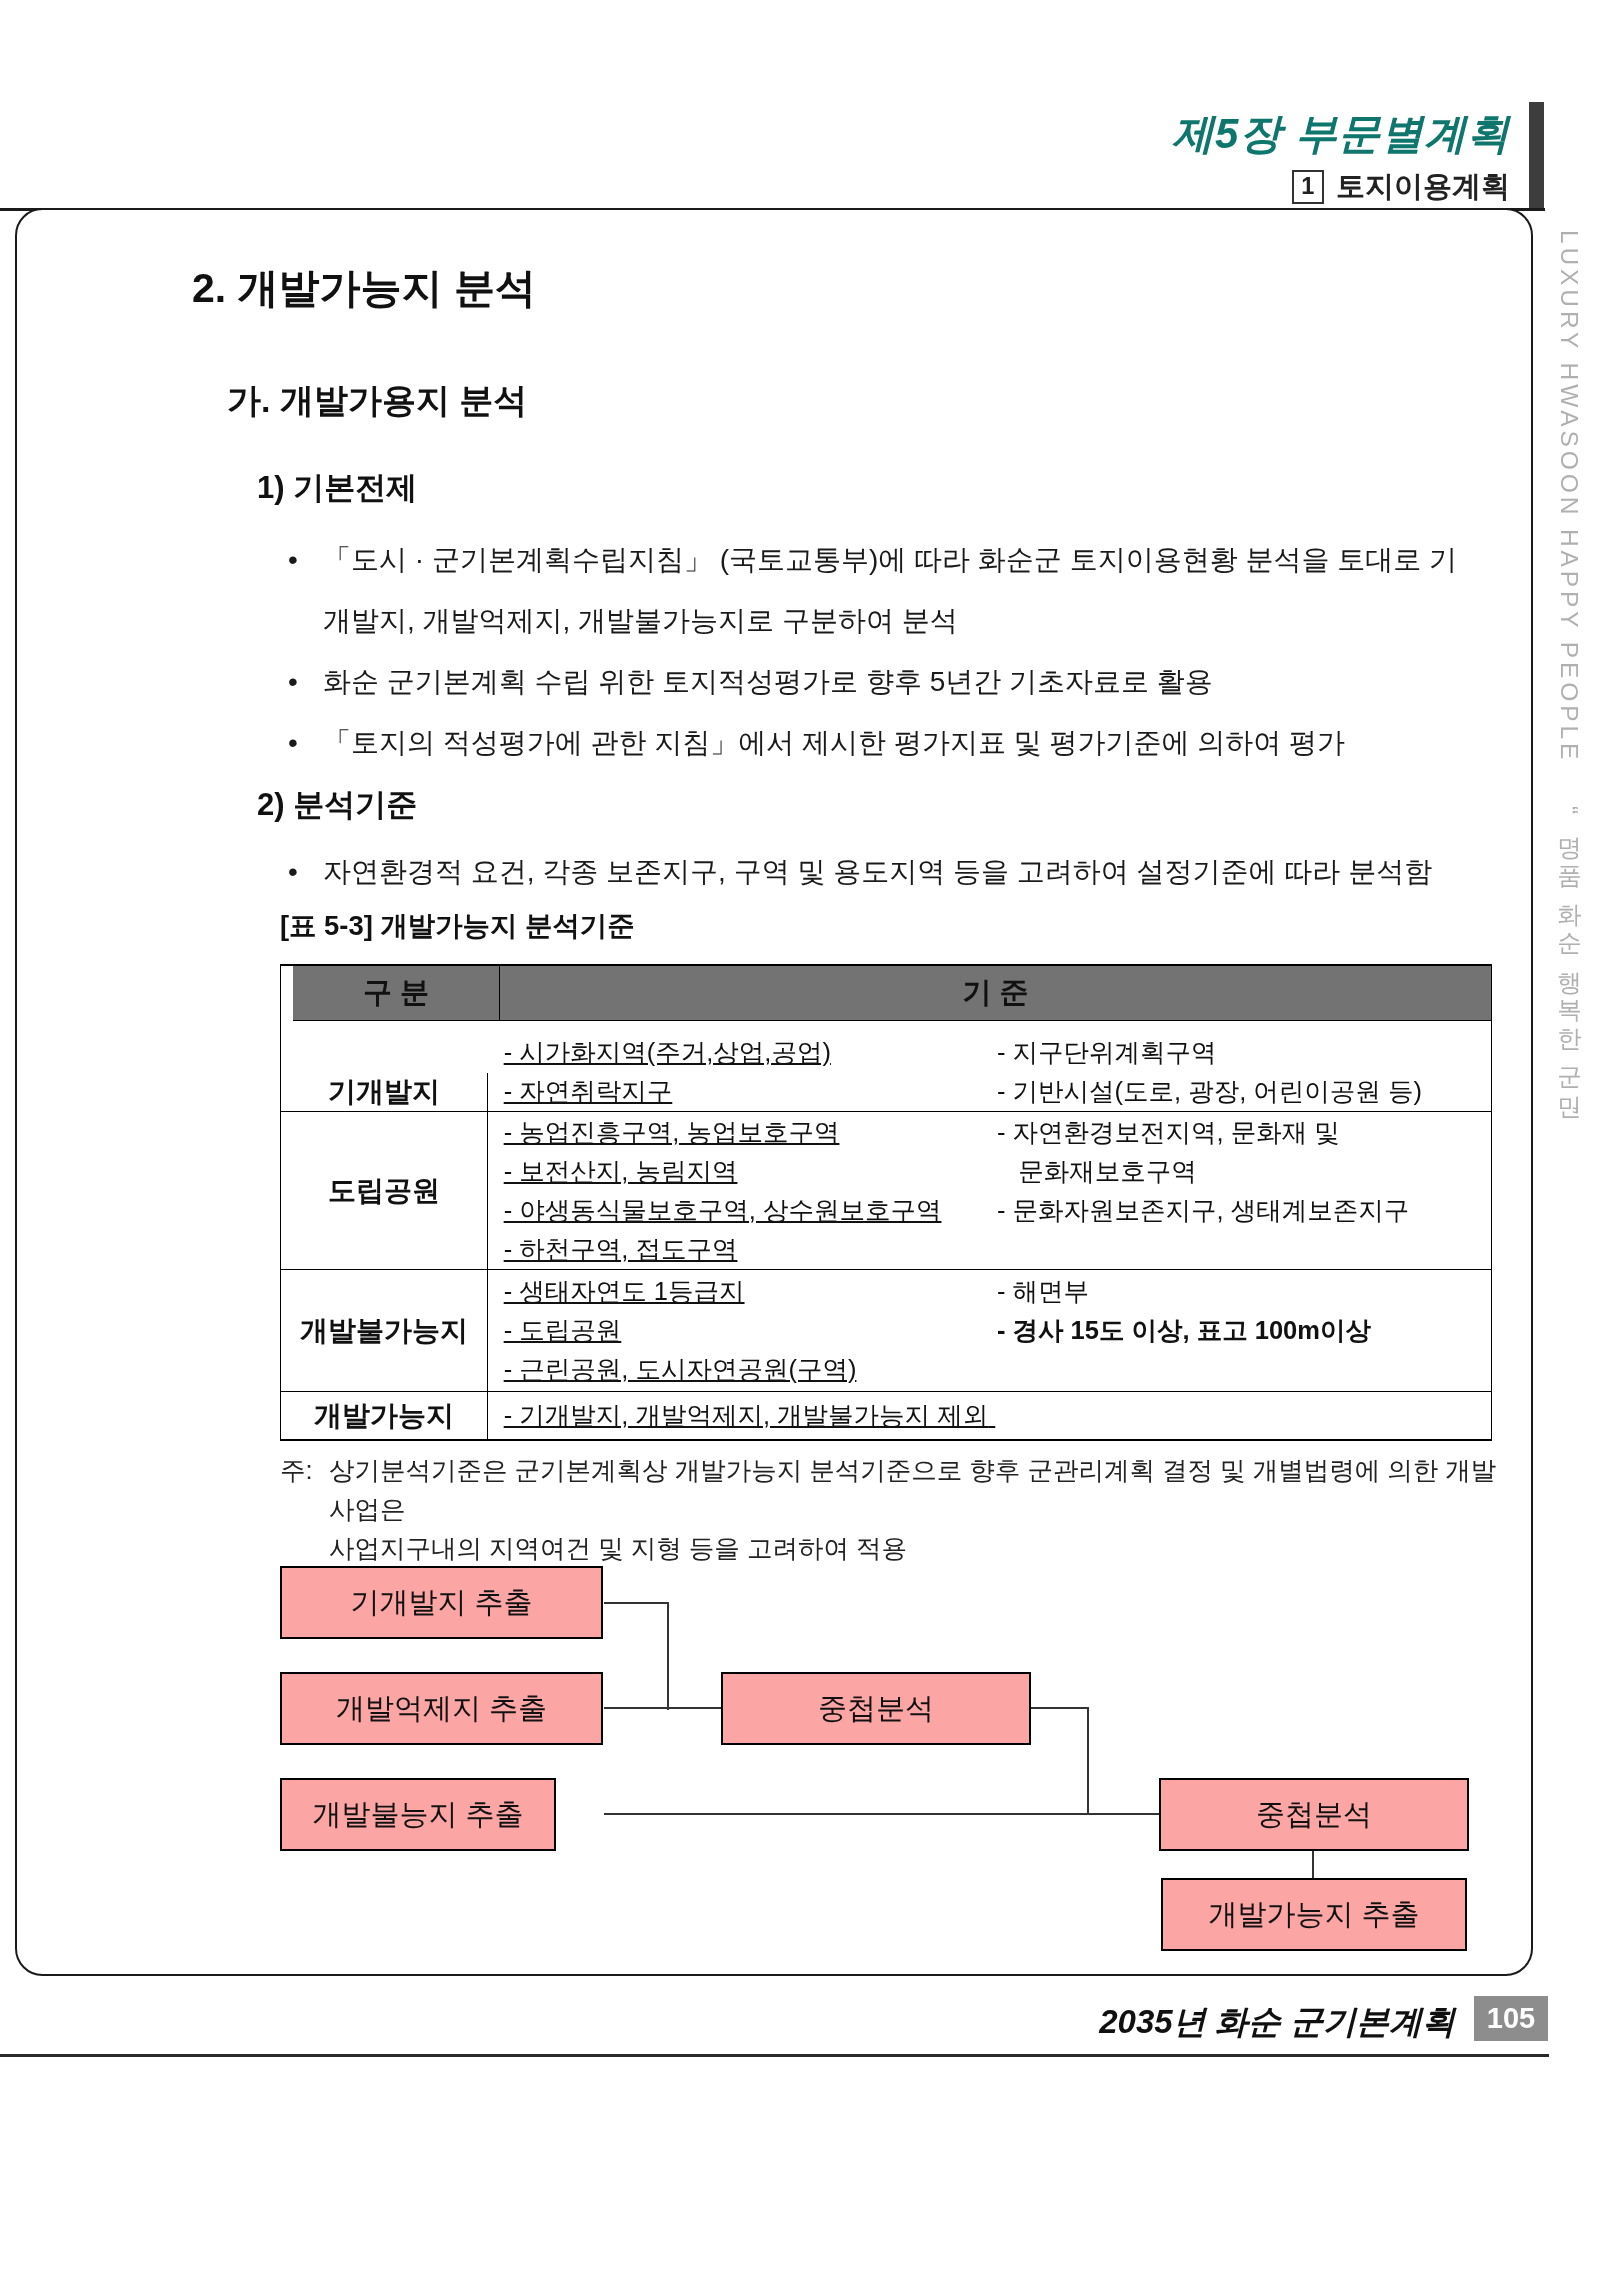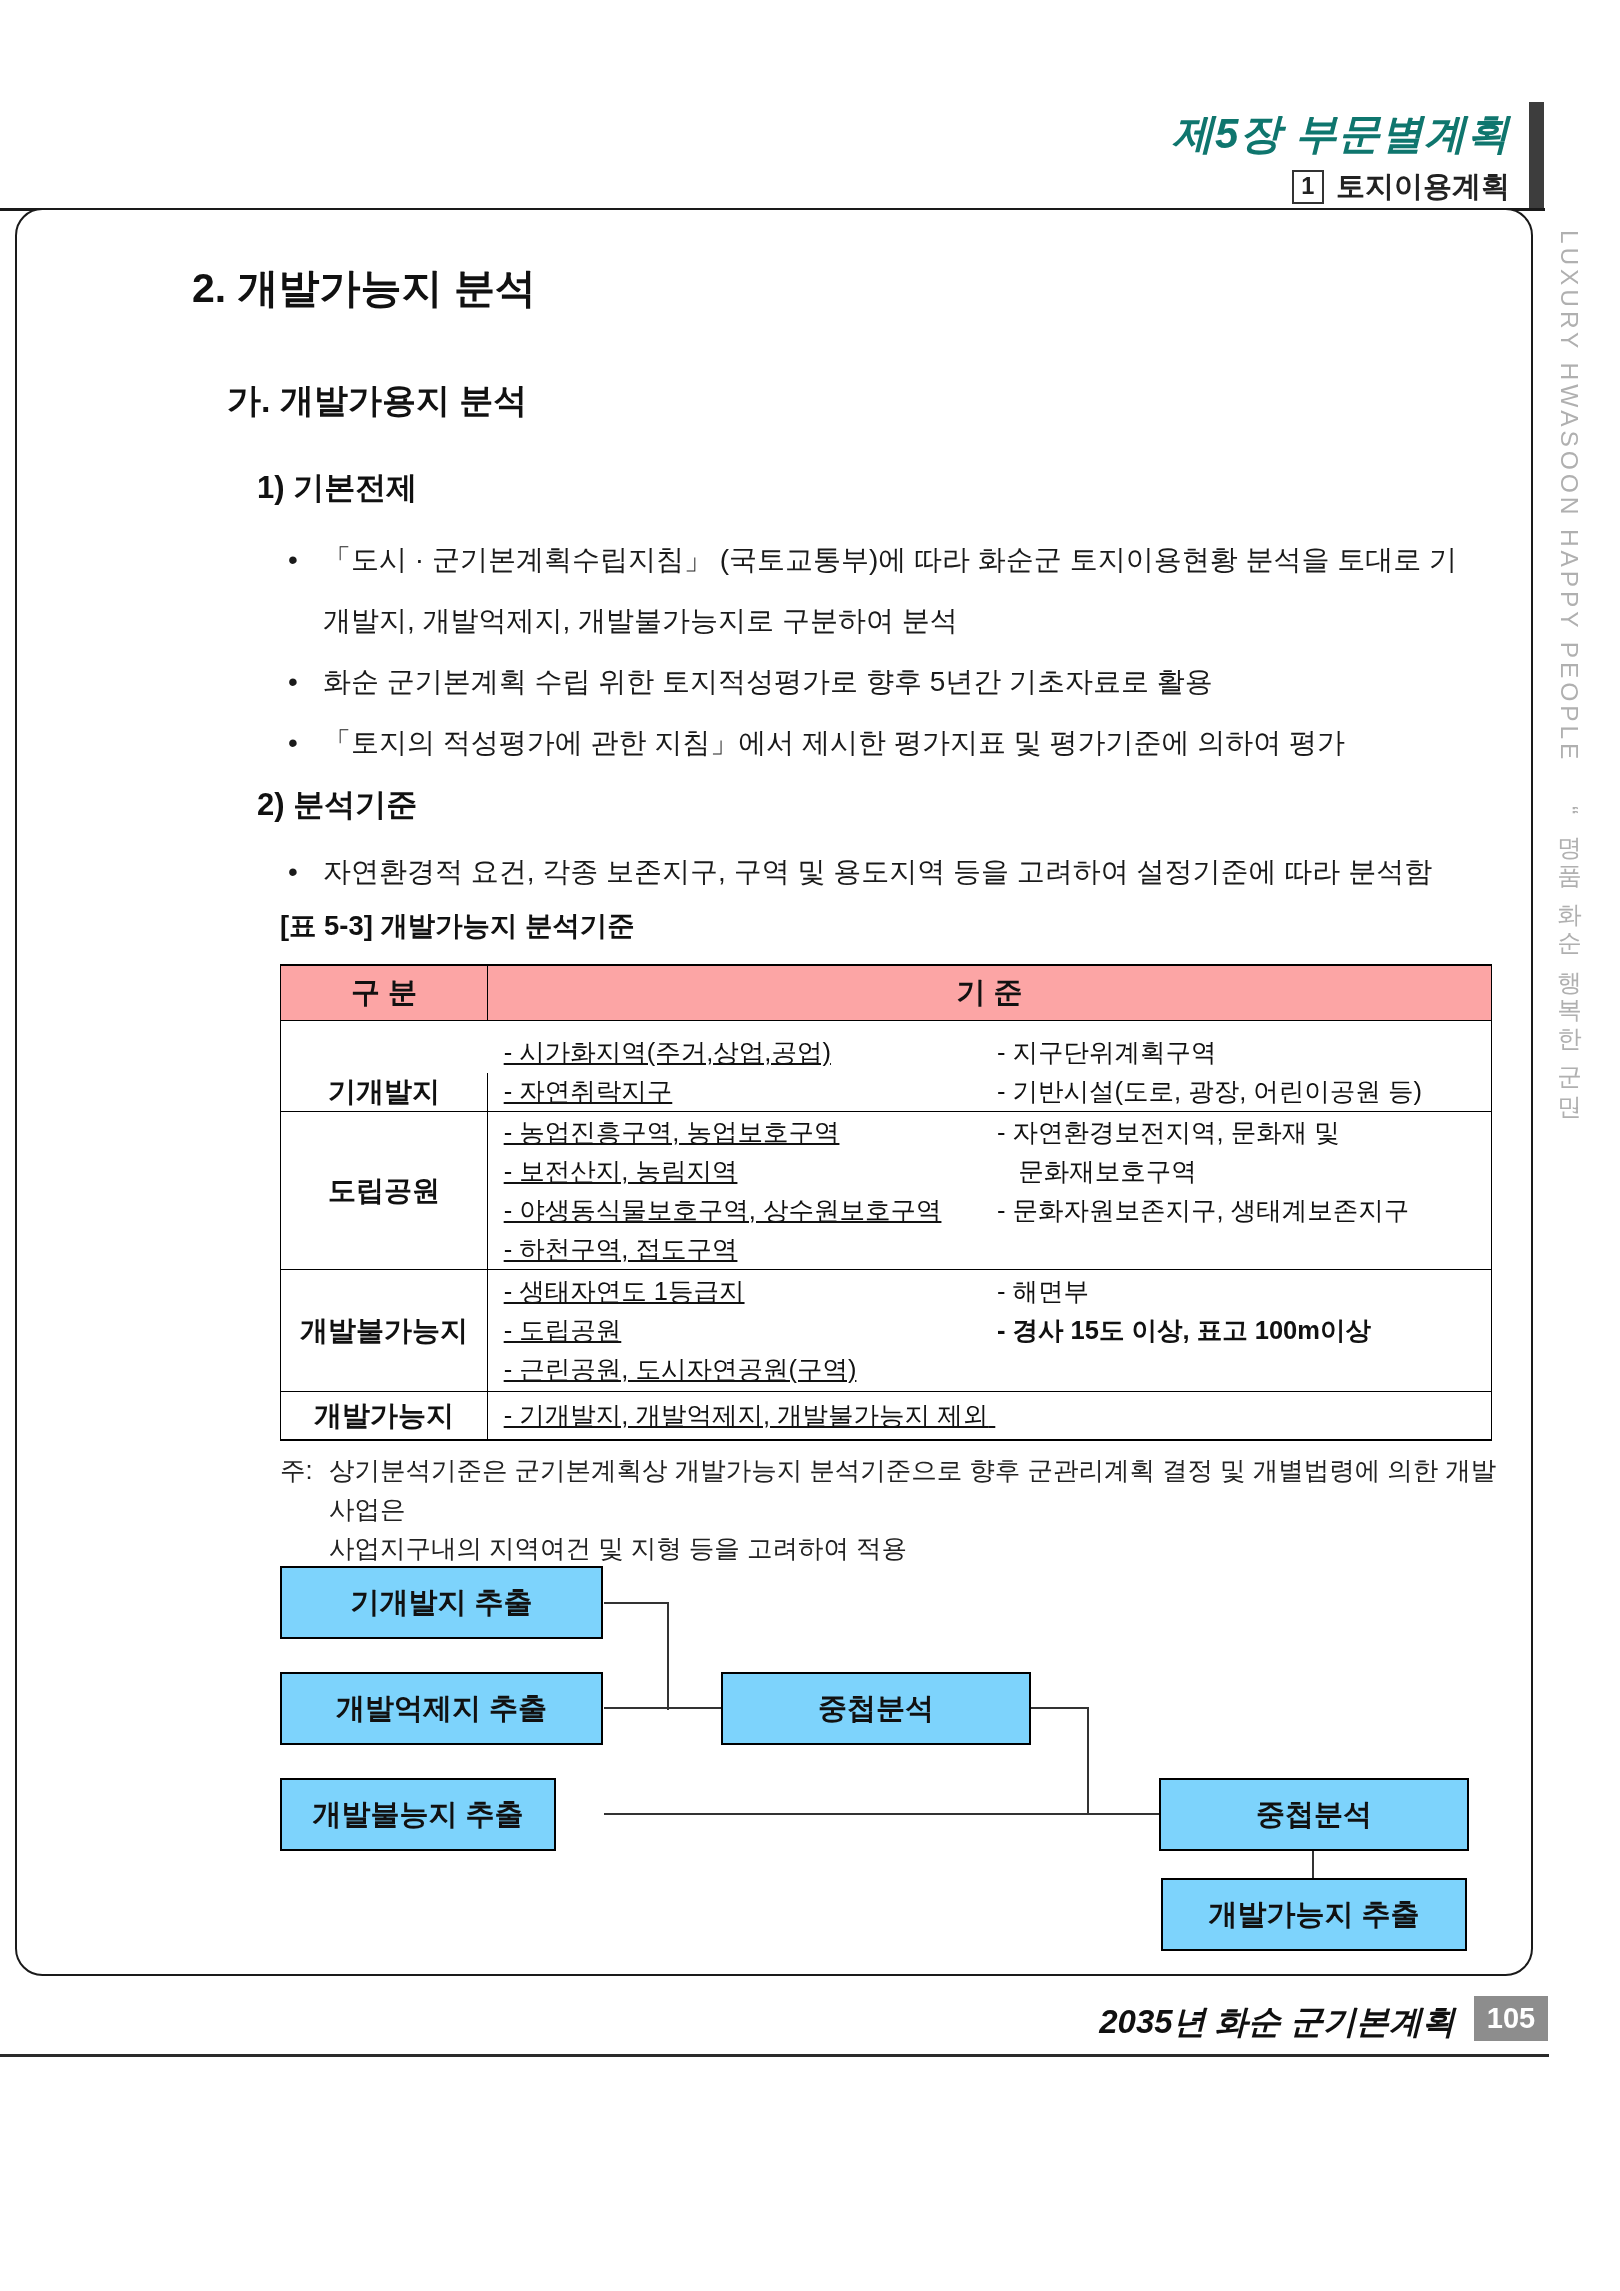--- a/index.html
+++ b/index.html
@@ -28,41 +28,41 @@
 
   .bullets-1 { position:absolute; left:288px; top:529px; width:1181px; }
   .bullets-2 { position:absolute; left:288px; top:841px; width:1181px; }
   .bullet-item { display:flex; font-size:28px; line-height:61px; color:#1a1a1a; }
   .bullet-marker { width:35px; flex:none; }
   .bullet-text { flex:1; }
 
   
   .table-caption { position:absolute; left:280px; top:908px; font-size:27.4px; font-weight:600; }
   .analysis-table { position:absolute; left:280px; top:964px; width:1212px; border-top:2.9px solid #000; border-bottom:2.9px solid #000; border-left:1.5px solid #000; border-right:1.5px solid #000; box-sizing:border-box; }
-  .t-head { display:flex; height:54px; background:#fca5a5; border-bottom:1.5px solid #000; }
+  .t-head { display:flex; height:54px; background:#737373; border-bottom:1.5px solid #000;margin-left:12px; }
   .t-head-col1 { width:206px; flex:none; border-right:1.5px solid #000; display:flex; align-items:center; justify-content:center; font-size:29px; font-weight:800; }
   .t-head-col2 { flex:1; display:flex; align-items:center; justify-content:center; font-size:29px; font-weight:800; }
   .t-row { display:flex; border-bottom:1.5px solid #000; box-sizing:border-box; overflow:hidden; }
   .t-row.last { border-bottom:none; }
   .t-cat { width:206px; flex:none; border-right:1.5px solid #000; display:flex; align-items:center; justify-content:center; font-size:28px; font-weight:800; text-align:center; }
   .t-crit { flex:1; display:flex; align-items:flex-start; }
   .t-col-left { width:505px; flex:none; padding-left:15.7px; box-sizing:border-box;text-decoration:underline; }
   .t-col-right { flex:1; padding-left:3.9px; }
   .crit-line { font-size:25.5px; line-height:39px; white-space:pre-wrap; color:#111; }
   .crit-line.bold { font-weight:800; }
   .row-h1 { height:91px;align-items:flex-end; } .row-h1 .t-crit { padding-top:5.9px; }
   .row-h2 { height:158px; } .row-h2 .t-crit { padding-top:1px; }
   .row-h3 { height:122px; } .row-h3 .t-crit { padding-top:2px; }
   .row-h4 { height:47px; }  .row-h4 .t-crit { padding-top:3.9px; }
 
   .table-note { position:absolute; left:280px; top:1451px; width:1220px; display:flex; font-size:25.5px; line-height:39px; color:#222; }
   .note-label { width:49px; flex:none; }
 
   
-  .dbox { position:absolute; border:2.5px solid #000; background:#7dd3fc; display:flex; align-items:center; justify-content:center; font-size:29px; font-weight:700; box-sizing:border-box; }
+  .dbox { position:absolute; border:2.5px solid #000; background:#fca5a5; display:flex; align-items:center; justify-content:center; font-size:29px; font-weight:400; box-sizing:border-box; }
   .dbox-b1 { left:280px;  top:1566px; width:323px; height:73px; }
   .dbox-b2 { left:280px;  top:1672px; width:323px; height:73px; }
   .dbox-b3 { left:280px;  top:1778px; width:276px; height:73px; }
   .dbox-b4 { left:721px;  top:1672px; width:310px; height:73px; }
   .dbox-b5 { left:1159px; top:1778px; width:310px; height:73px; }
   .dbox-b6 { left:1161px; top:1878px; width:306px; height:73px; }
   .conn { position:absolute; background:#333; }
   .c1 { left:604px;  top:1602px; width:65px;  height:2px; }
   .c2 { left:667px;  top:1602px; width:2px;   height:108px; }
   .c3 { left:604px;  top:1707px; width:118px; height:2px; }

